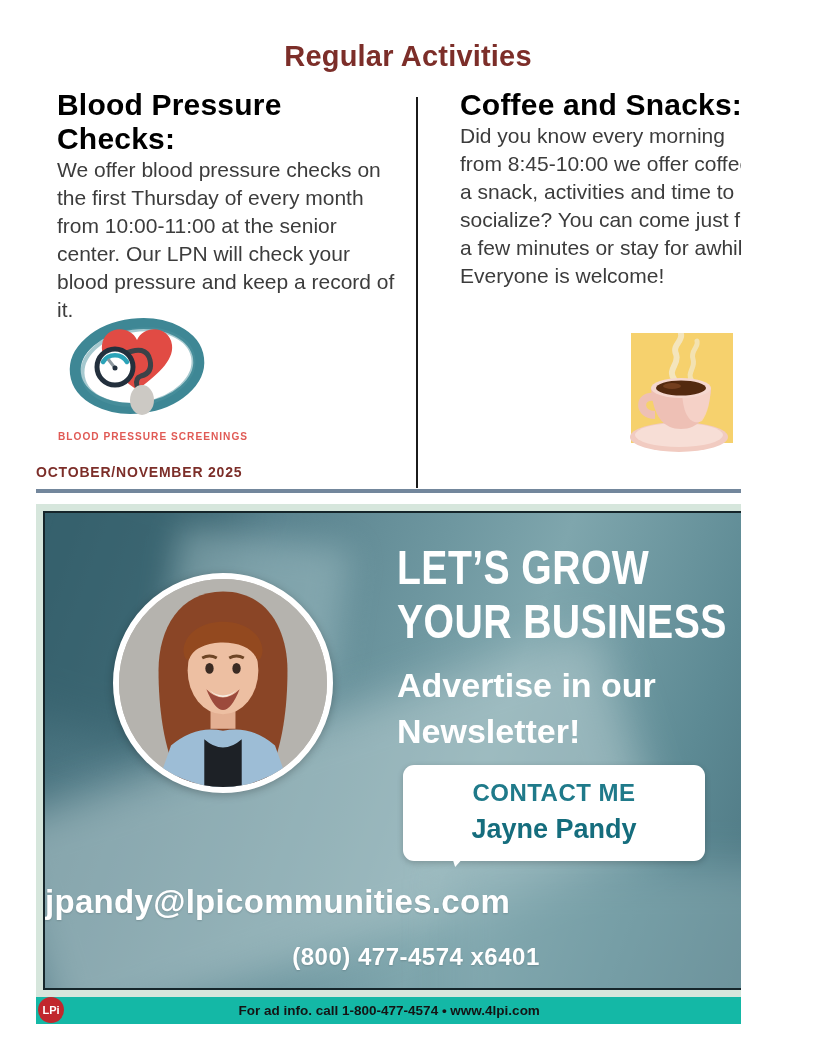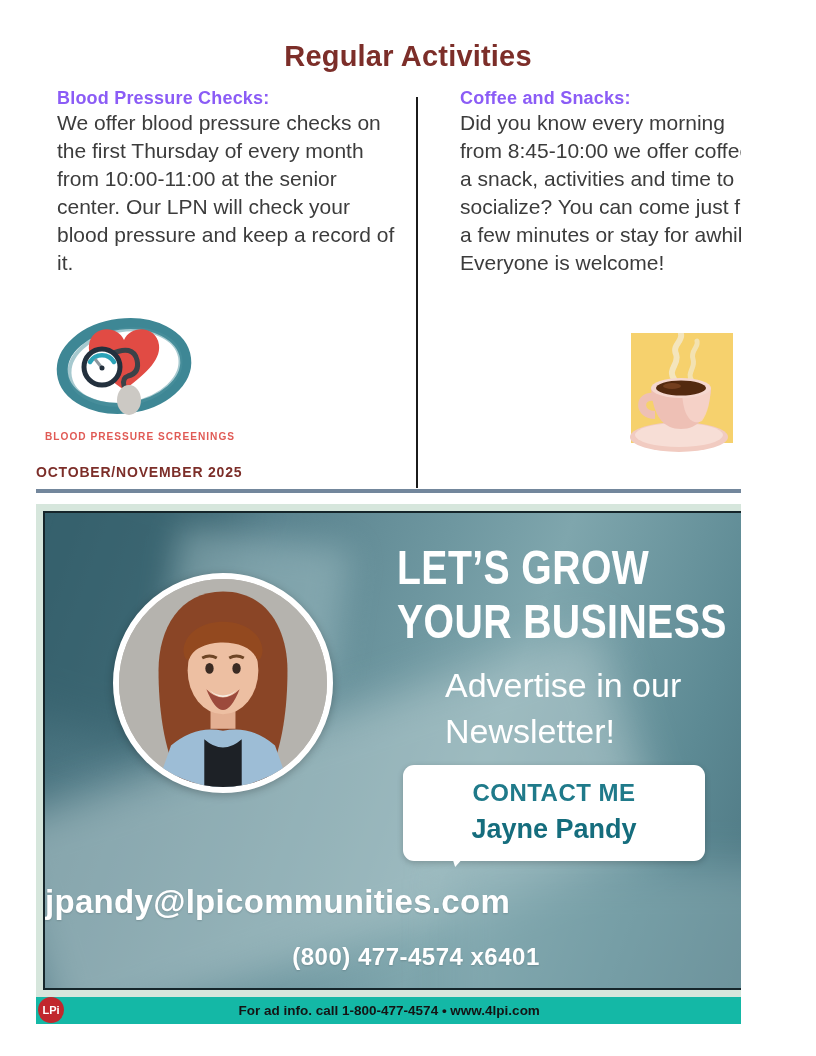--- a/index.html
+++ b/index.html
@@ -5,27 +5,27 @@
   * { margin:0; padding:0; box-sizing:border-box; }
   html,body { width:816px; height:1056px; background:#ffffff; font-family:"Liberation Sans", sans-serif; }
   .page { position:relative; width:741px; height:1056px; background:#fff; overflow:hidden; }
 
   .page-title { position:absolute; top:40px; left:0; width:816px; text-align:center;
     font-size:29px; font-weight:800; color:#7c2e29; letter-spacing:0.2px; }
 
   .col { position:absolute; }
   .col-left  { left:57px;  top:88px; width:348px; }
   .col-right { left:460px; top:88px; width:312px; }
-  .col h2 { font-size:18px; font-weight:700; color:#8b5cf6; letter-spacing:0.2px; }
+  .col h2 { font-size:30px; font-weight:700; color:#000000; letter-spacing:0.2px; }
   .col p  { font-size:21px; line-height:28px; color:#3c3c3c; }
 
   .v-divider { position:absolute; left:416px; top:97px; width:2px; height:391px; background:#1b1b1b; }
 
   
-  .bp-logo { position:absolute; left:45px; top:312px; width:162px; }
+  .bp-logo { position:absolute; left:58px; top:312px; width:162px; }
   .bp-caption { margin-top:2px; font-size:11px; font-weight:700; color:#e05a55;
     letter-spacing:1.1px; white-space:nowrap; transform:scaleX(0.92); transform-origin:left; }
 
   
   .coffee-art { position:absolute; left:622px; top:333px; width:118px; height:124px; }
 
   
   .dateline { position:absolute; left:36px; top:464px; width:744px; display:flex;
     justify-content:space-between; align-items:flex-start; color:#7c2e29; }
   .dateline .issue { font-size:14px; font-weight:800; letter-spacing:0.8px; }
@@ -45,21 +45,21 @@
   .ph4 { right:-6%; bottom:-10%; width:52%; height:36%; background:#8fb2b8; opacity:.5; filter:blur(20px); }
 
   .portrait { position:absolute; left:68px; top:60px; width:220px; height:220px;
     border-radius:50%; border:6px solid #ffffff; overflow:hidden; background:#b5b3ae;
     box-shadow:0 2px 8px rgba(0,0,0,.25); }
   .portrait svg { display:block; width:100%; height:100%; }
 
   .ad-copy { position:absolute; left:352px; top:28px; width:390px; color:#ffffff; }
   .ad-headline { font-size:49px; font-weight:800; line-height:1.1; letter-spacing:0.5px;
     transform:scaleX(0.80); transform-origin:left top; white-space:nowrap; }
-  .ad-sub { margin-top:14px; font-size:34px; font-weight:400; line-height:1.35; width:330px;margin-left:48px; }
+  .ad-sub { margin-top:14px; font-size:34px; font-weight:700; line-height:1.35; width:330px; }
 
   .contact-bubble { position:absolute; left:358px; top:252px; width:302px; background:#ffffff;
     border-radius:11px; text-align:center; padding:14px 10px 16px; box-shadow:0 2px 6px rgba(0,0,0,.2); }
   .contact-bubble:after { content:""; position:absolute; left:42px; bottom:-17px; width:0; height:0;
     border:11px solid transparent; border-top:19px solid #ffffff; transform:rotate(12deg); }
   .contact-label { font-size:24px; font-weight:700; color:#1f7a8a; letter-spacing:0.5px; }
   .contact-name { margin-top:7px; font-size:27px; font-weight:800; color:#156d7d; }
 
   .ad-email { position:absolute; left:0; top:370px; width:100%; 
     font-size:33px; font-weight:700; color:#ffffff; letter-spacing:0.3px;

